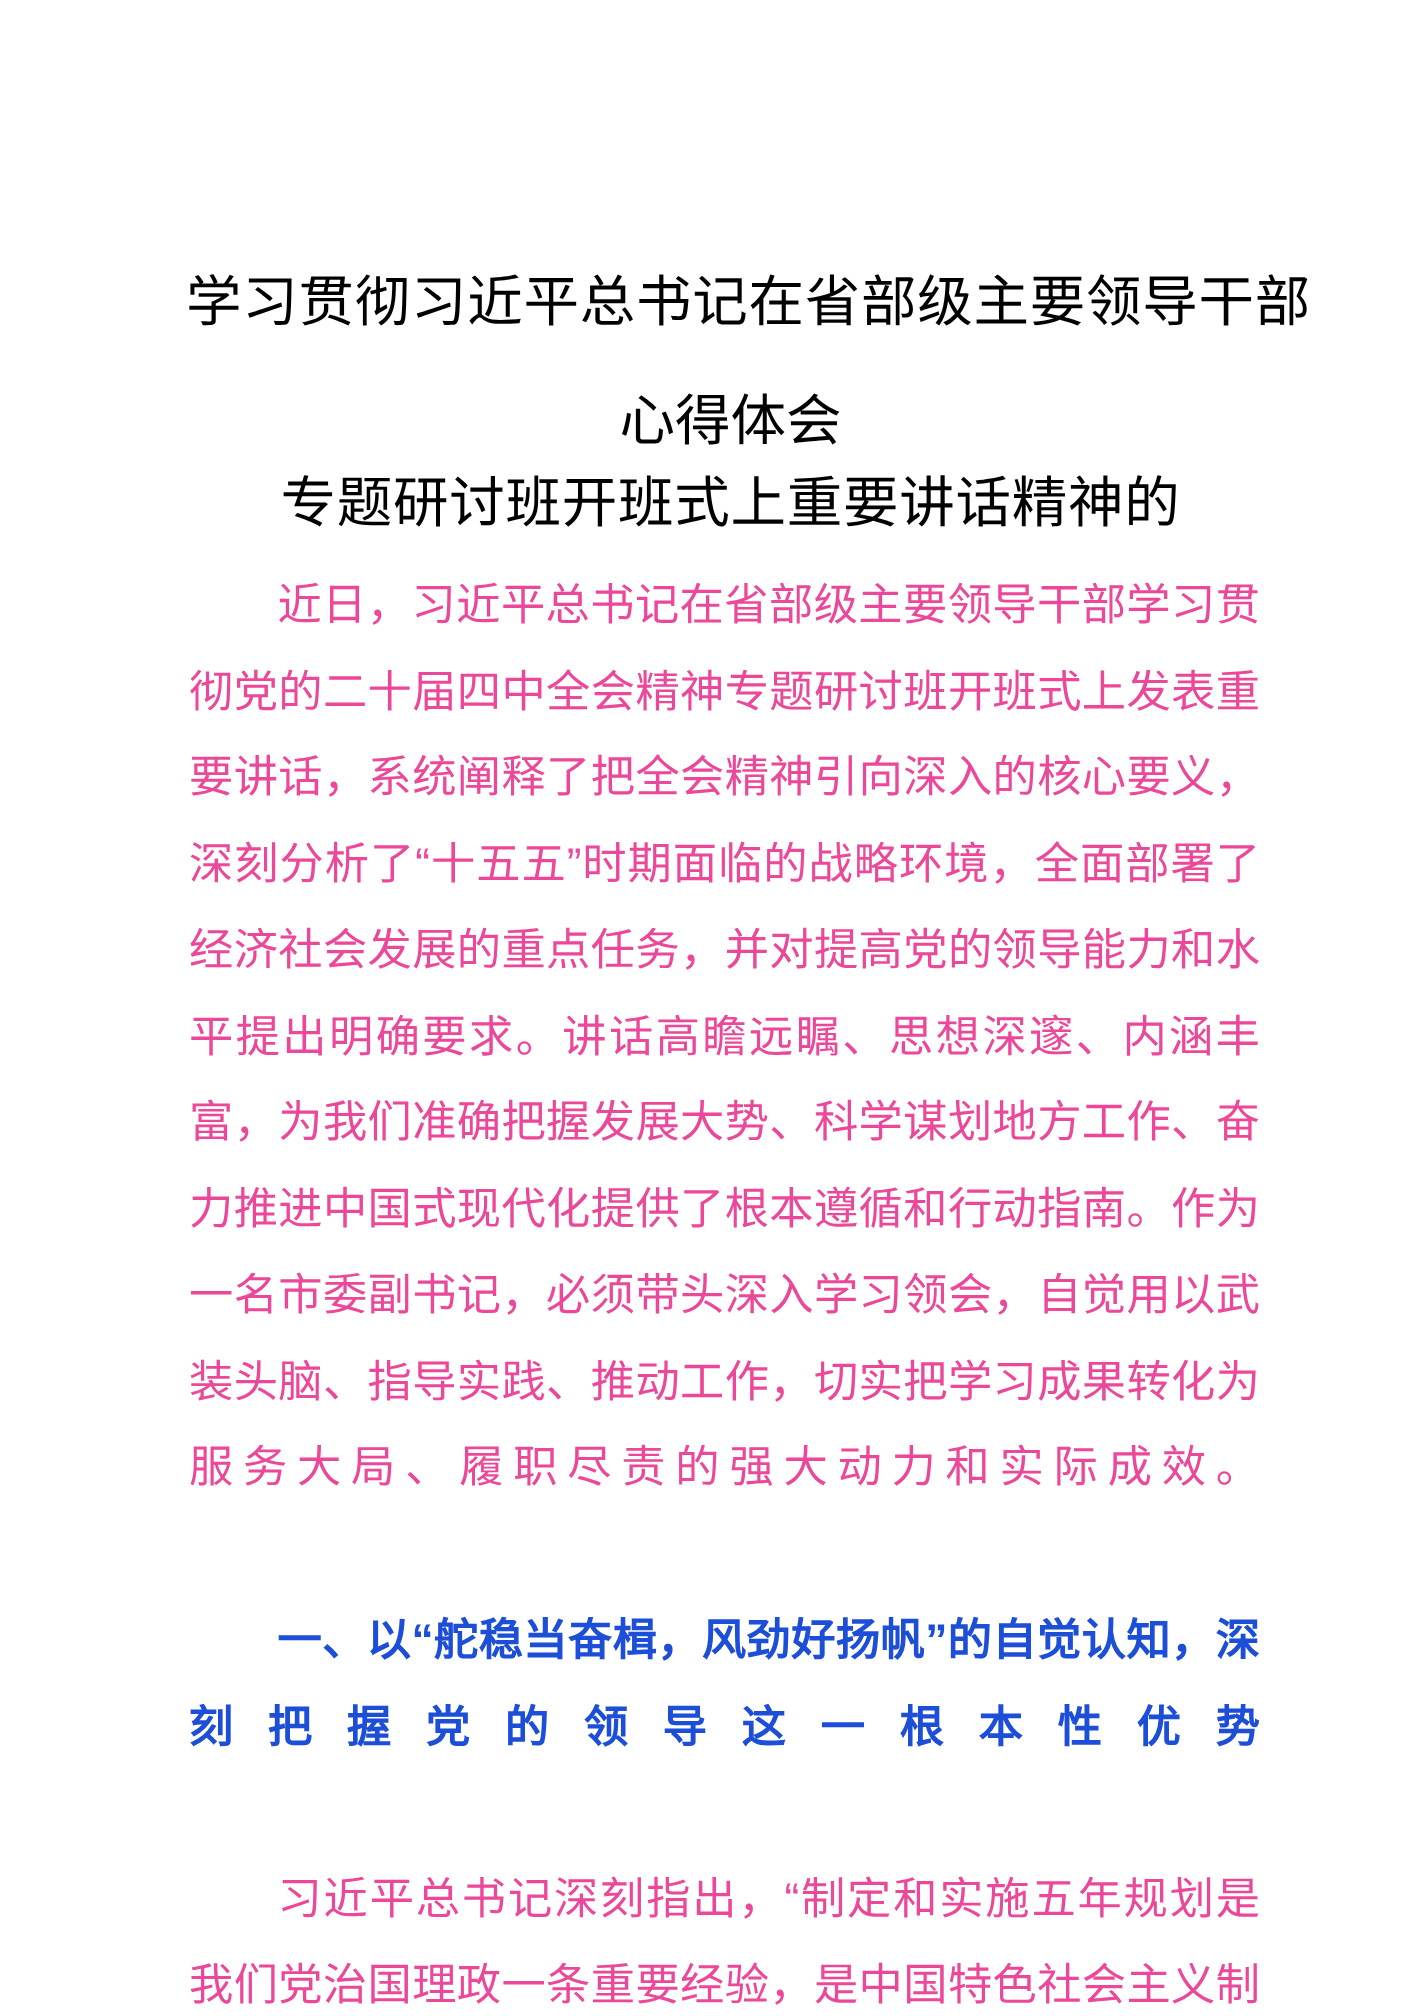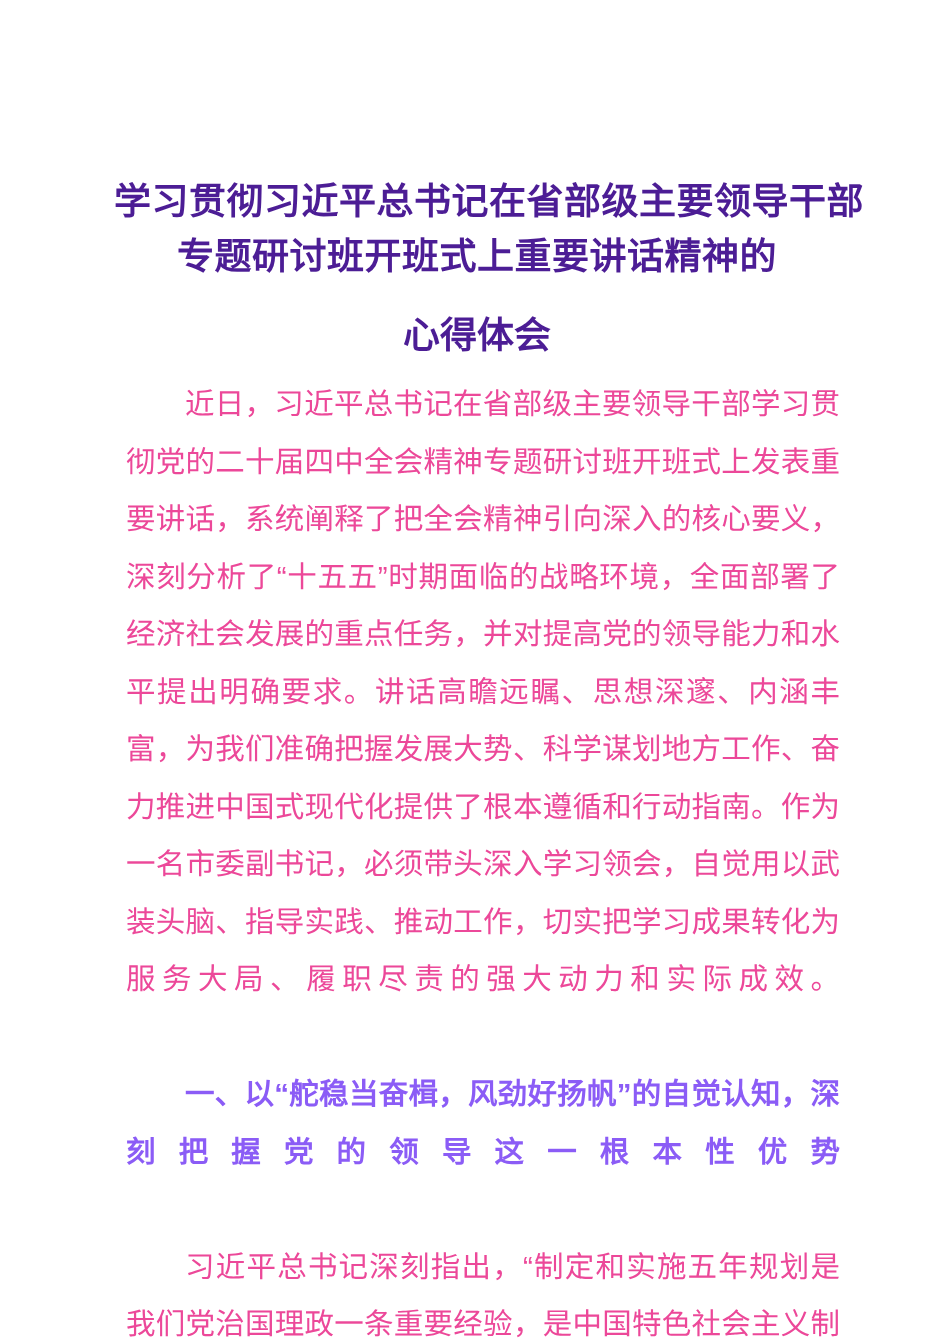--- a/index.html
+++ b/index.html
@@ -21,29 +21,29 @@
     position: relative;
     width: 950px;
     height: 1344px;
     background: #ffffff;
     box-sizing: border-box;
   }
 
   
   .doc-title {
     position: absolute;
-    left: 114px;
+    left: 124px;
     top: 174px;
     width: 726px;
     text-align: center;
-    font-weight: bold;
+    font-weight: normal;
     font-size: 37px;
     line-height: 55px;
     letter-spacing: 0px;
-    color: #4c1d95;
+    color: #000000;
   }
   .doc-title .tline {
     display: block;
     white-space: nowrap;
   }
   .doc-title .tline-1,
   .doc-title .tline-2 {
     
     letter-spacing: 0.5px;
   }
@@ -74,40 +74,40 @@
   
   .section-head {
     margin: 0;
     font-size: 29.5px;
     line-height: 57.5px;
     text-align: justify;
     text-justify: inter-character;
     text-indent: 59px;
     font-weight: bold;
     letter-spacing: 0px;
-    color: #8b5cf6;
+    color: #1d4ed8;
   }
 
   
   .para::after,
   .section-head::after {
     content: "";
     display: inline-block;
     width: 100%;
   }
 </style>
 </head>
 <body>
 
 <div class="page">
 
   <div class="doc-title">
     <span class="tline tline-1">学习贯彻习近平总书记在省部级主要领导干部</span>
+    <span class="tline tline-3">心得体会</span>
     <span class="tline tline-2">专题研讨班开班式上重要讲话精神的</span>
-    <span class="tline tline-3">心得体会</span>
   </div>
 
   <div class="doc-body">
     <p class="para">近日，习近平总书记在省部级主要领导干部学习贯彻党的二十届四中全会精神专题研讨班开班式上发表重要讲话，系统阐释了把全会精神引向深入的核心要义，深刻分析了“十五五”时期面临的战略环境，全面部署了经济社会发展的重点任务，并对提高党的领导能力和水平提出明确要求。讲话高瞻远瞩、思想深邃、内涵丰富，为我们准确把握发展大势、科学谋划地方工作、奋力推进中国式现代化提供了根本遵循和行动指南。作为一名市委副书记，必须带头深入学习领会，自觉用以武装头脑、指导实践、推动工作，切实把学习成果转化为服务大局、履职尽责的强大动力和实际成效。</p>
     <p class="section-head">一、以“舵稳当奋楫，风劲好扬帆”的自觉认知，深刻把握党的领导这一根本性优势</p>
     <p class="para">习近平总书记深刻指出，“制定和实施五年规划是我们党治国理政一条重要经验，是中国特色社会主义制度一个重要政治优势”。这一重要论断，揭示了我国发展事业不断取得辉煌</p>
   </div>
 
 </div>
 

